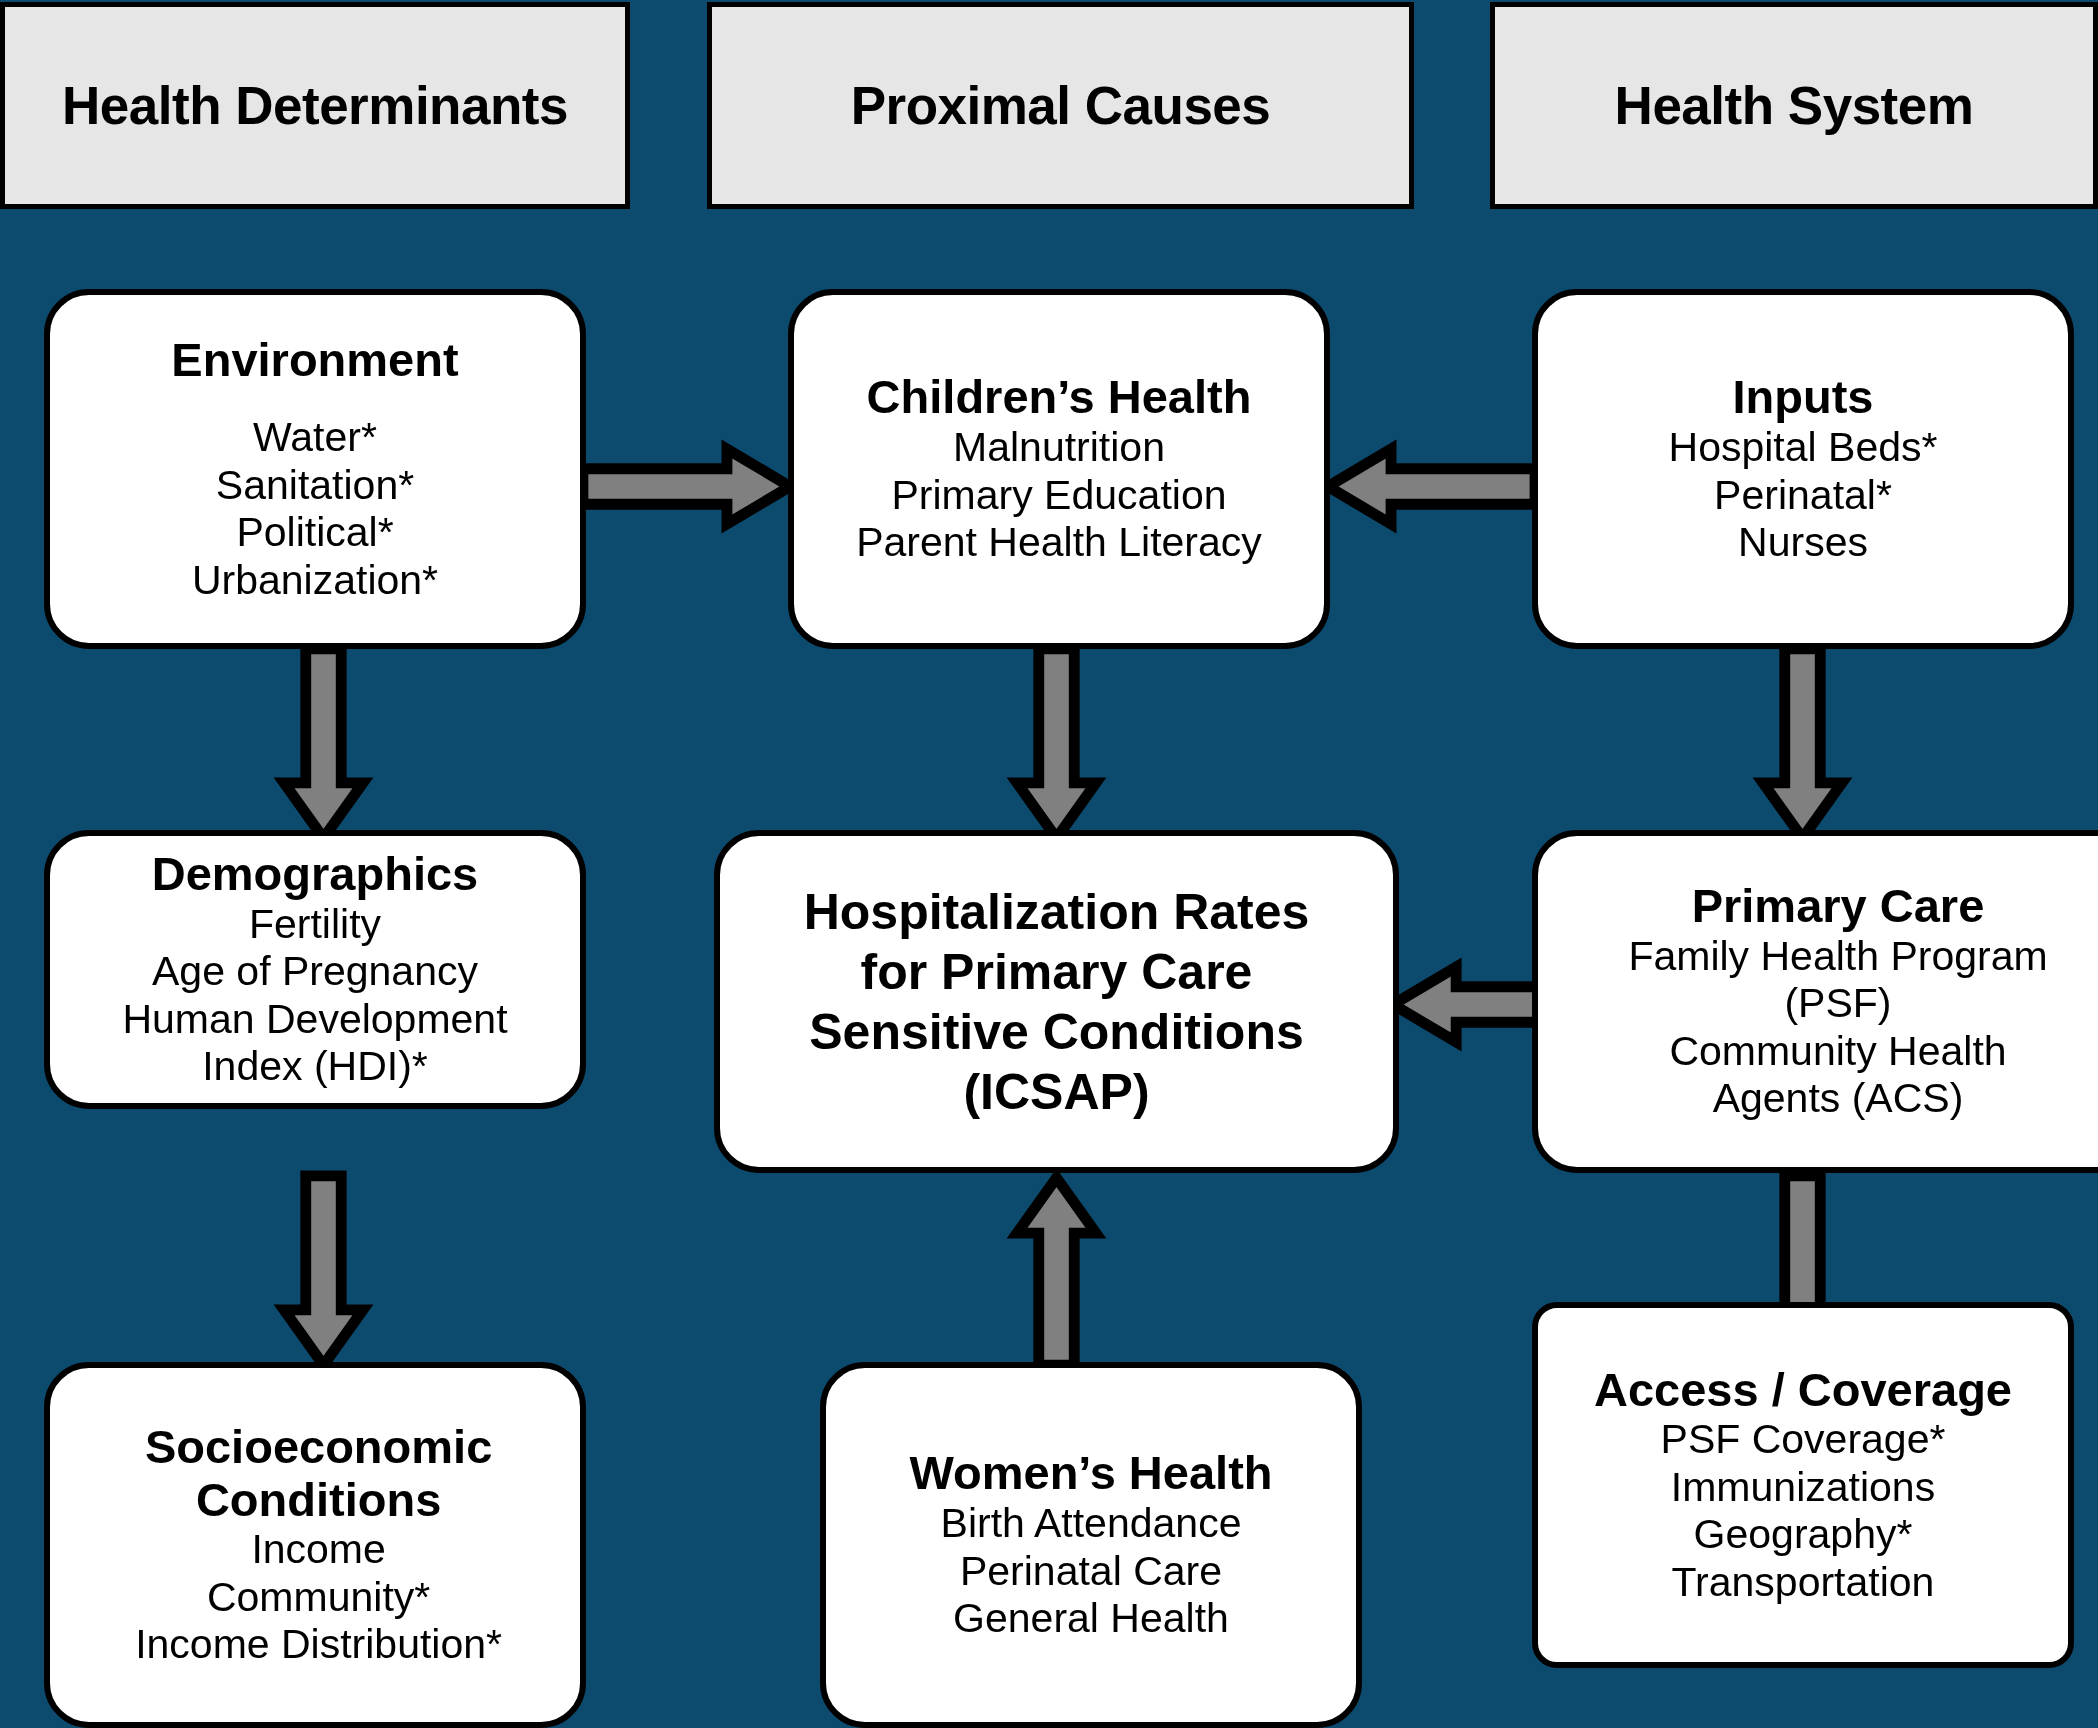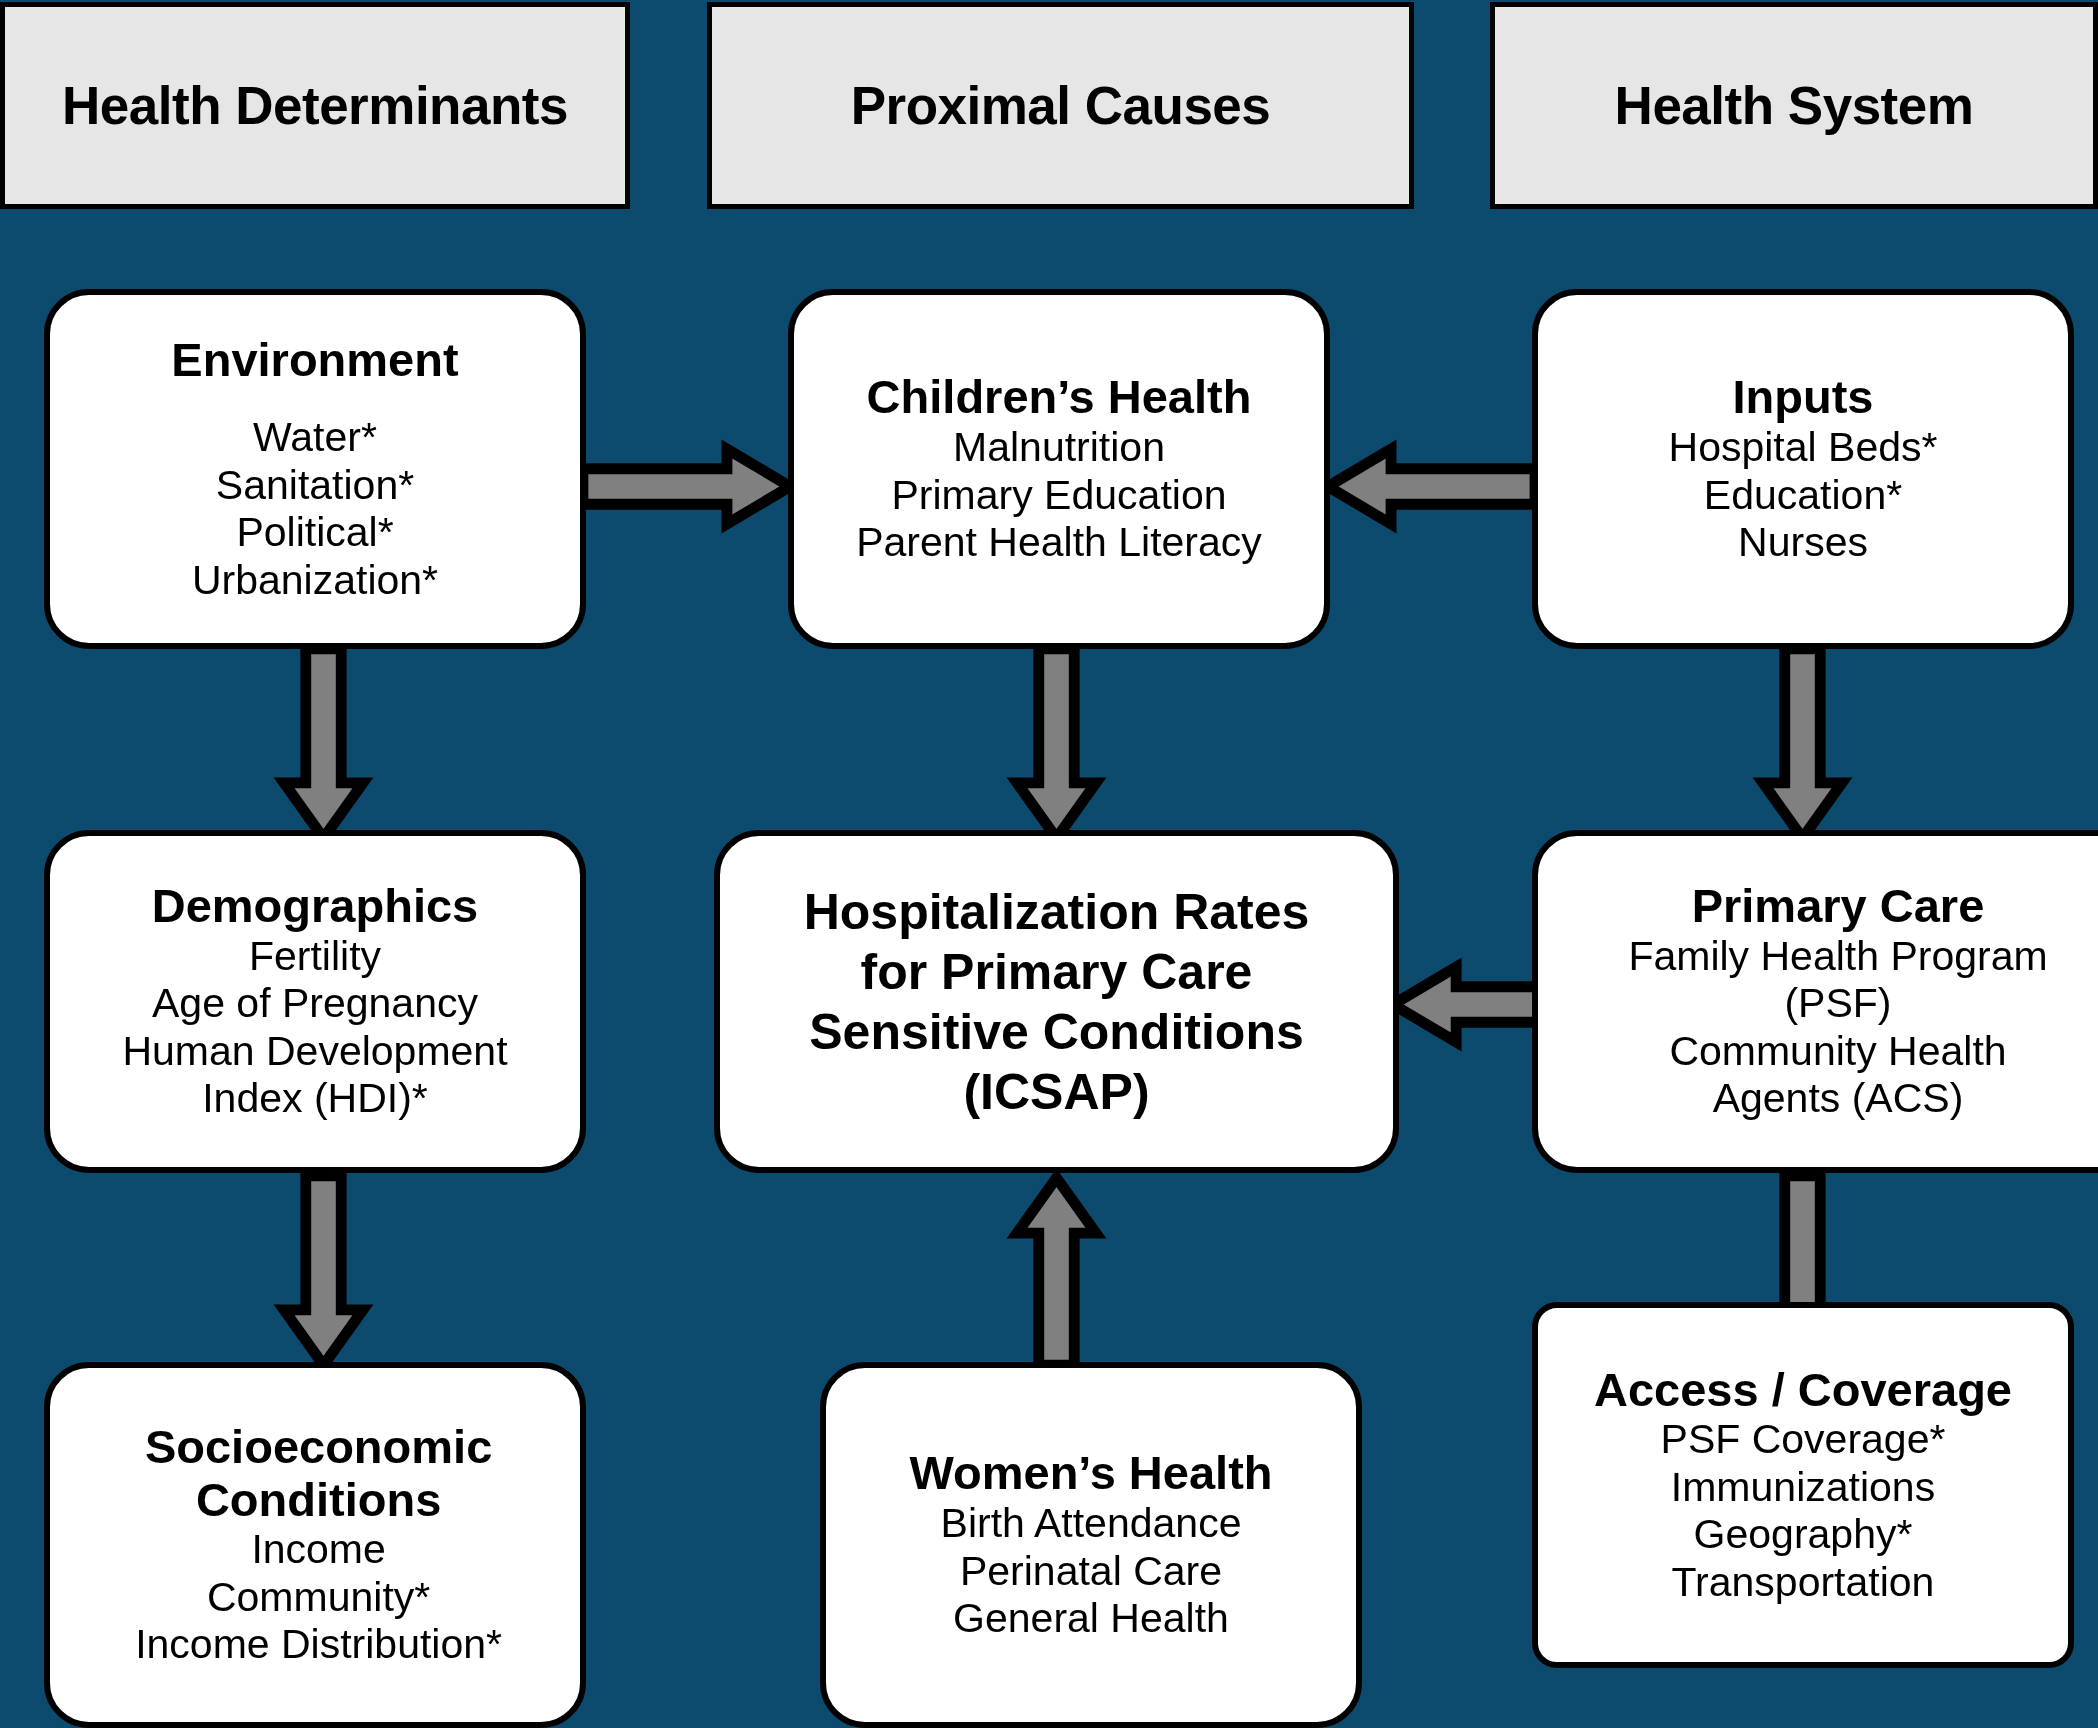--- a/index.html
+++ b/index.html
@@ -166,26 +166,26 @@
       <div>Malnutrition</div>
       <div>Primary Education</div>
       <div>Parent Health Literacy</div>
     </div>
   </div>
 
   <div class="node" style="left:1532px; top:289px; width:542px; height:360px;">
     <div class="title">Inputs</div>
     <div class="lines">
       <div>Hospital Beds*</div>
-      <div>Education*</div>
+      <div>Perinatal*</div>
       <div>Nurses</div>
     </div>
   </div>
 
-  <div class="node" style="left:44px; top:830px; width:542px; height:343px;">
+  <div class="node" style="left:44px; top:830px; width:542px; height:279px;">
     <div class="title">Demographics</div>
     <div class="lines">
       <div>Fertility</div>
       <div>Age of Pregnancy</div>
       <div>Human Development</div>
       <div>Index (HDI)*</div>
     </div>
   </div>
 
   <div class="node big" style="left:714px; top:830px; width:685px; height:343px;">

